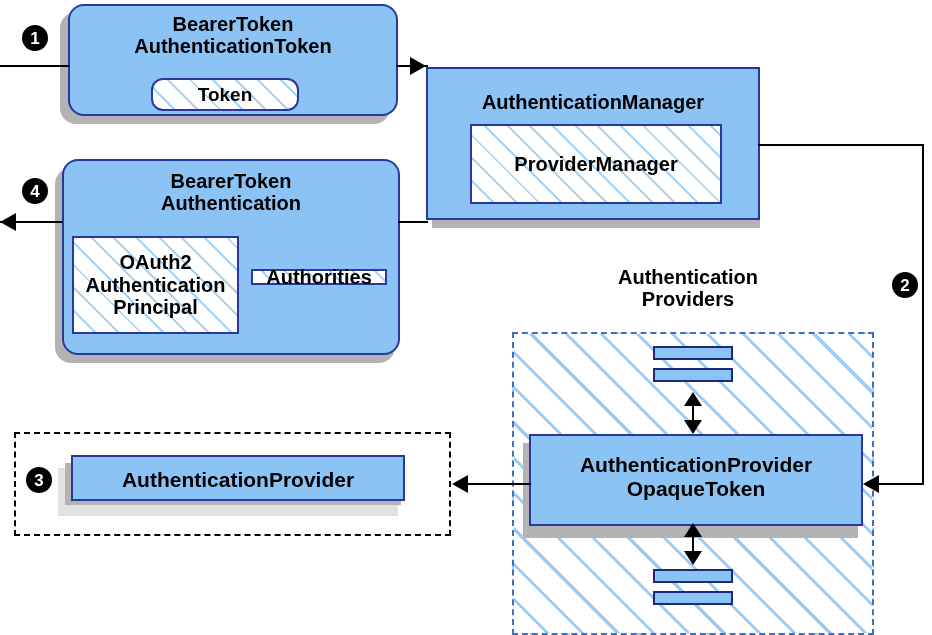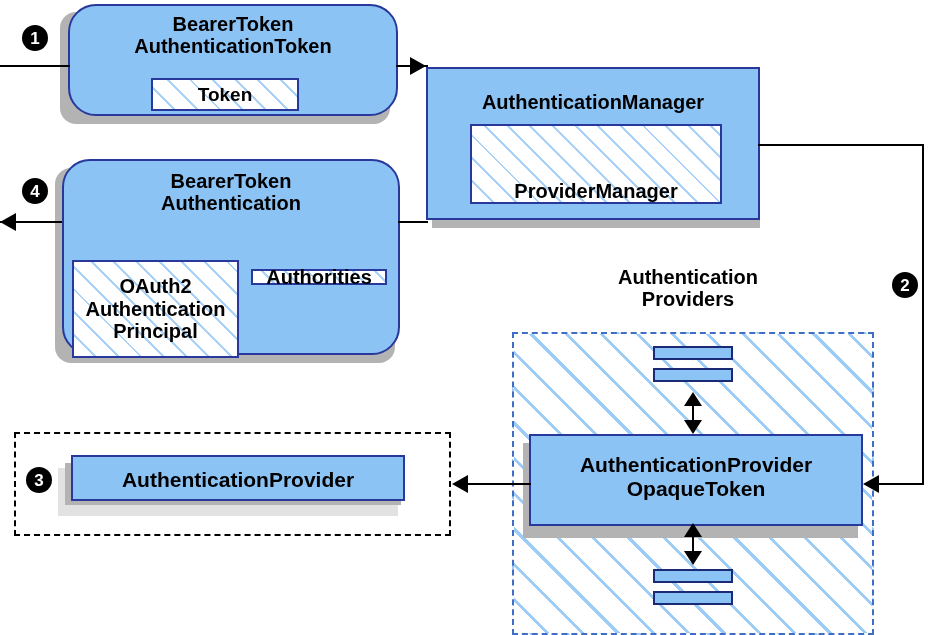--- a/index.html
+++ b/index.html
@@ -21,21 +21,21 @@
     position: absolute;
     box-sizing: border-box;
     background: #8CC3F5;
     border: 2px solid #28399B;
     color: #000000;
     font-weight: bold;
     text-align: center;
     line-height: 1.12;
     z-index: 5;
   }
-  .box.rounded { border-radius: 28px; }
+  .box.rounded { border-radius: 16px; }
 
   .shadow {
     position: absolute;
     background: #b3b3b3;
     z-index: 3;
   }
   .shadow.rounded { border-radius: 16px; }
   .shadow.soft { background: #e2e2e2; }
 
   .box-title {
@@ -203,40 +203,40 @@
 
   <div class="region black-dashed" style="left:14px; top:432px; width:437px; height:104px;"></div>
 
   <div class="shadow rounded" style="left:60px; top:12px; width:330px; height:112px;"></div>
   <div class="box rounded" style="left:68px; top:4px; width:330px; height:112px; font-size:20px;">
     <div class="box-title" style="top:7px;">
       <div>BearerToken</div>
       <div>AuthenticationToken</div>
     </div>
   </div>
-  <div class="hatched" style="left:151px; top:78px; width:148px; height:33px; font-size:19px;">
+  <div class="hatched" style="left:151px; top:78px; width:148px; height:33px; font-size:19px;border-radius:12px;">
     <span>Token</span>
   </div>
 
   <div class="shadow" style="left:432px; top:76px; width:328px; height:152px;"></div>
   <div class="box" style="left:426px; top:67px; width:334px; height:153px; font-size:20px;">
     <div class="box-title" style="top:22px;">AuthenticationManager</div>
   </div>
-  <div class="hatched" style="left:470px; top:124px; width:252px; height:80px; font-size:20px;align-items:flex-end;">
+  <div class="hatched" style="left:470px; top:124px; width:252px; height:80px; font-size:20px;">
     <span>ProviderManager</span>
   </div>
 
   <div class="shadow rounded" style="left:55px; top:168px; width:340px; height:195px;"></div>
   <div class="box rounded" style="left:62px; top:159px; width:338px; height:196px; font-size:20px;">
     <div class="box-title" style="top:9px;">
       <div>BearerToken</div>
       <div>Authentication</div>
     </div>
   </div>
-  <div class="hatched" style="left:72px; top:236px; width:167px; height:98px; font-size:20px; flex-direction:column;margin-top:24px;">
+  <div class="hatched" style="left:72px; top:236px; width:167px; height:98px; font-size:20px; flex-direction:column;">
     <span>OAuth2</span>
     <span>Authentication</span>
     <span>Principal</span>
   </div>
   <div class="hatched" style="left:251px; top:269px; width:136px; height:16px; font-size:20px;">
     <span>Authorities</span>
   </div>
 
   <div class="shadow" style="left:523px; top:443px; width:335px; height:95px;"></div>
   <div class="box" style="left:529px; top:434px; width:334px; height:92px; font-size:21px;">

